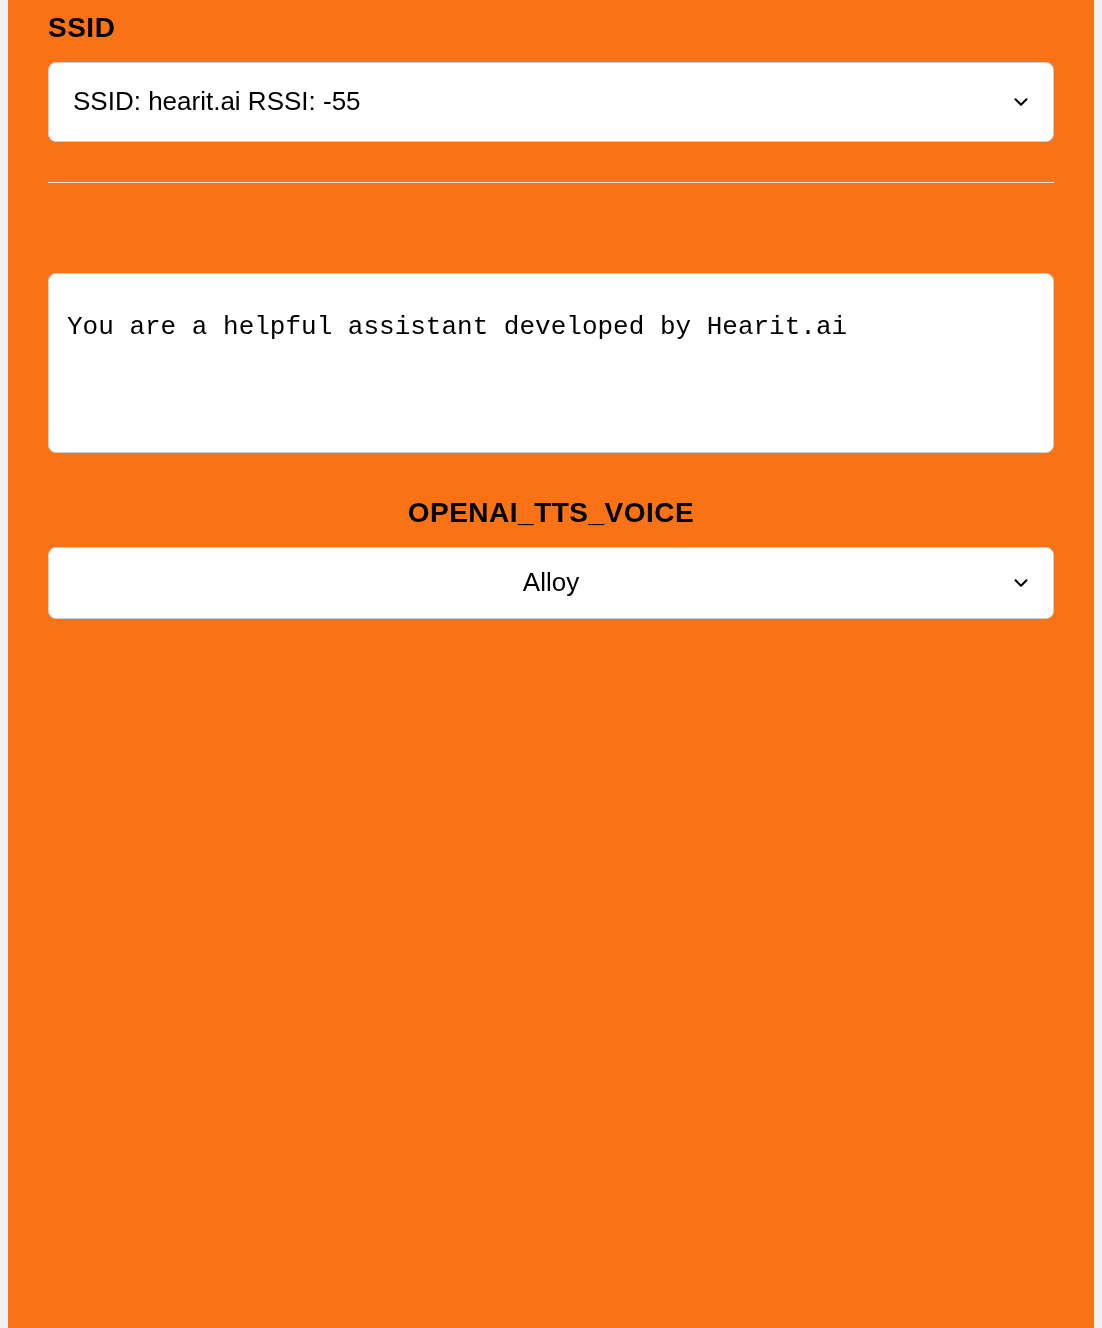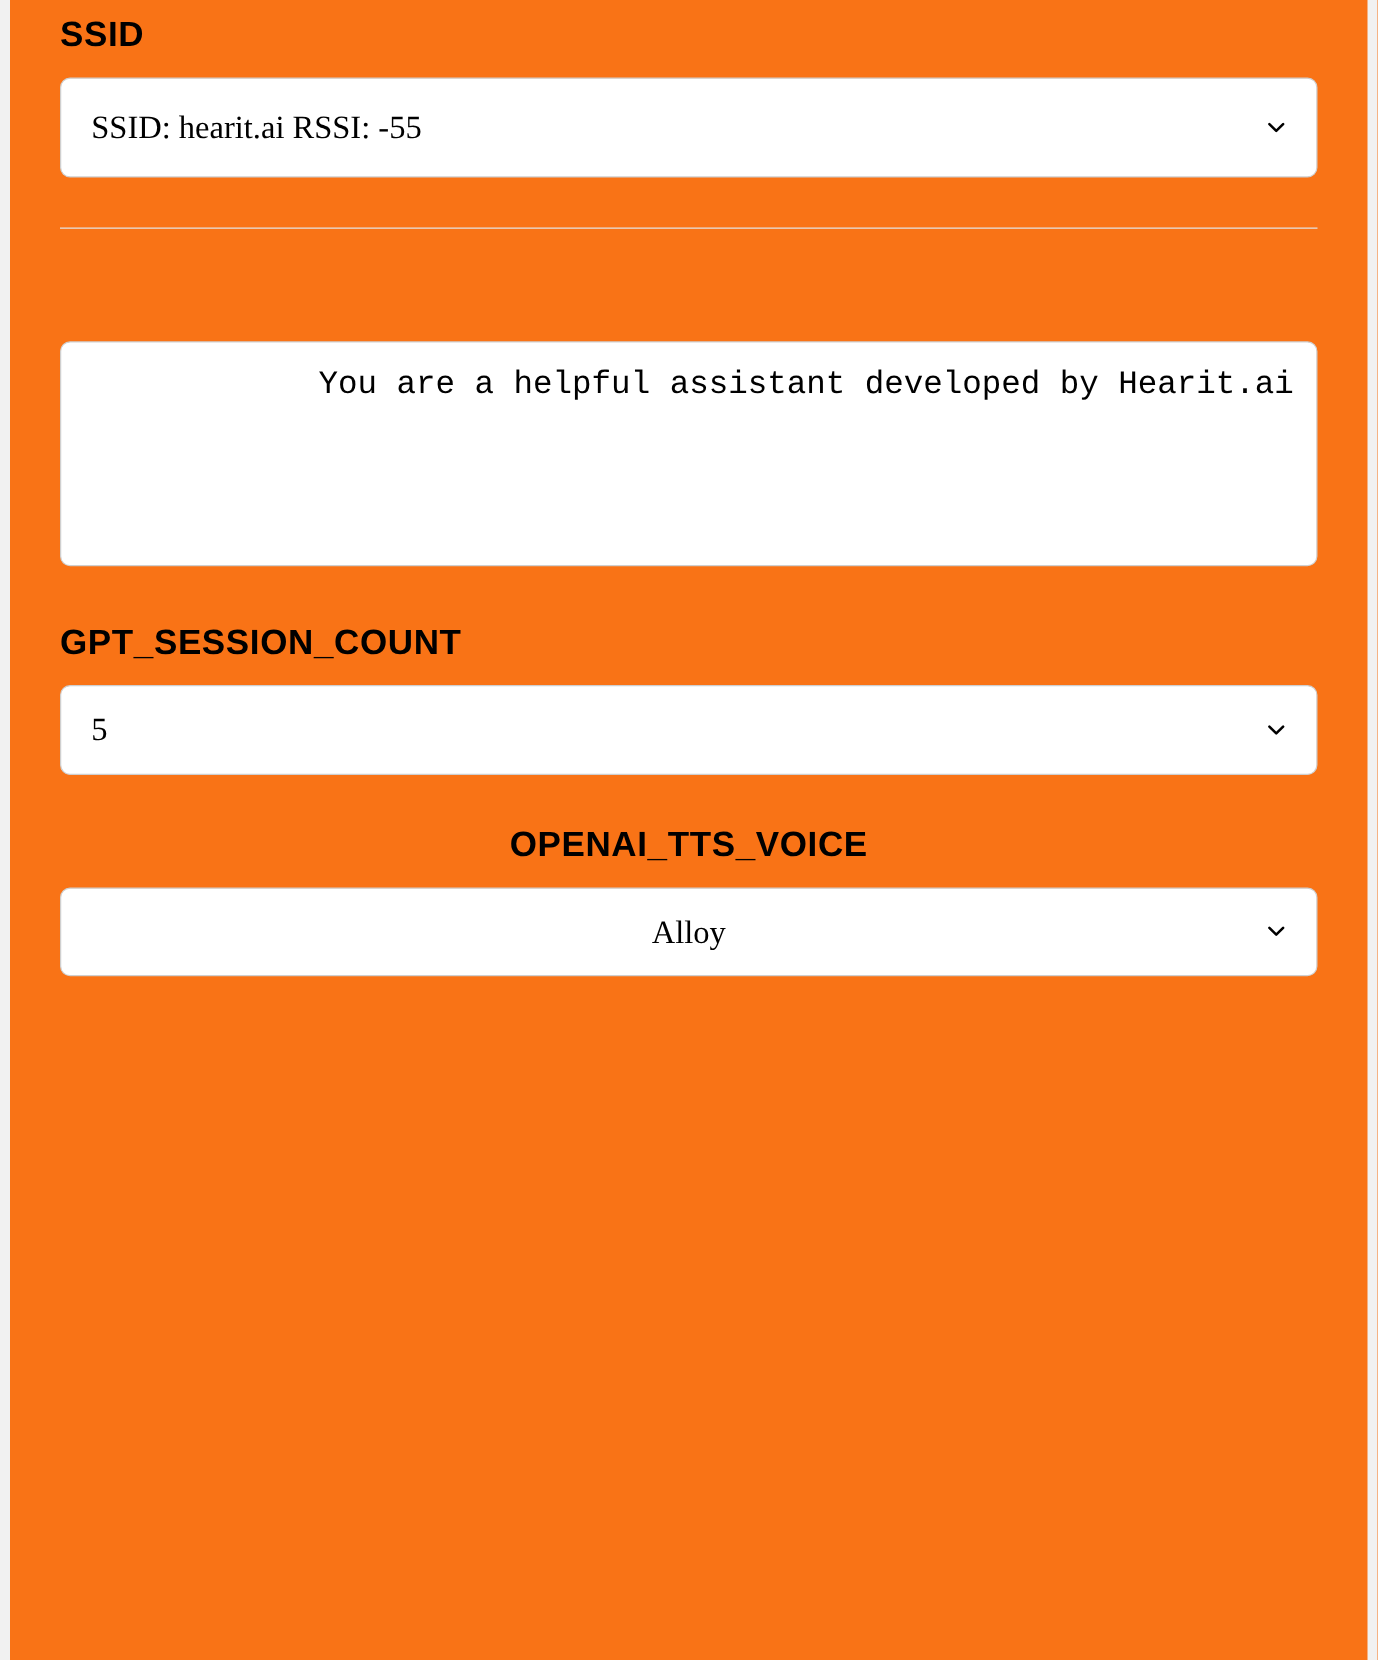--- a/index.html
+++ b/index.html
@@ -36,36 +36,35 @@
       width: 100%;
     }
     .form-control {
       width: 100%;
       border: 1px solid #cfcfcf;
       border-radius: 8px;
       padding: 22px 24px;
       font-size: 26px;
       color: #000;
       background: #fff;
-      font-family: Liberation Serif, serif;
+      font-family: Liberation Sans, sans-serif;
       outline: none;
       line-height: 1.3;
       min-height: 72px;
     }
     .select-text {
       padding-right: 50px;
     }
     .textarea {
       font-family: ui-monospace, Menlo, Monaco, "Courier New", monospace;
       min-height: 180px;
       resize: none;
-      padding: 16px 18px;
+      padding: 36px 18px;
       font-size: 26px;
       line-height: 1.35;
-      text-align: right;
     }
     .input-small {
       min-height: 66px;
       padding: 18px 24px;
     }
     .chevron {
       position: absolute;
       right: 22px;
       top: 50%;
       transform: translateY(-50%);
@@ -109,31 +108,20 @@
 
   <hr class="divider">
 
 
   <div class="form-group">
     <div class="input-wrap">
       <textarea class="form-control textarea" style="">You are a helpful assistant developed by Hearit.ai</textarea>
     </div>
   </div>
 
-  <div class="form-group">
-    <label class="label">GPT_SESSION_COUNT</label>
-    <div class="input-wrap">
-      <div class="form-control select-text input-small">5</div>
-      <span class="chevron">
-        <svg viewBox="0 0 24 24" fill="none" stroke="#000" stroke-width="2.2" stroke-linecap="round" stroke-linejoin="round">
-            <polyline points="6 9 12 15 18 9"></polyline>
-          </svg>
-      </span>
-    </div>
-  </div>
 
   <div class="form-group" style="margin-bottom:0;text-align:center;">
     <label class="label">OPENAI_TTS_VOICE</label>
     <div class="input-wrap">
       <div class="form-control select-text input-small">Alloy</div>
       <span class="chevron">
         <svg viewBox="0 0 24 24" fill="none" stroke="#000" stroke-width="2.2" stroke-linecap="round" stroke-linejoin="round">
             <polyline points="6 9 12 15 18 9"></polyline>
           </svg>
       </span>

